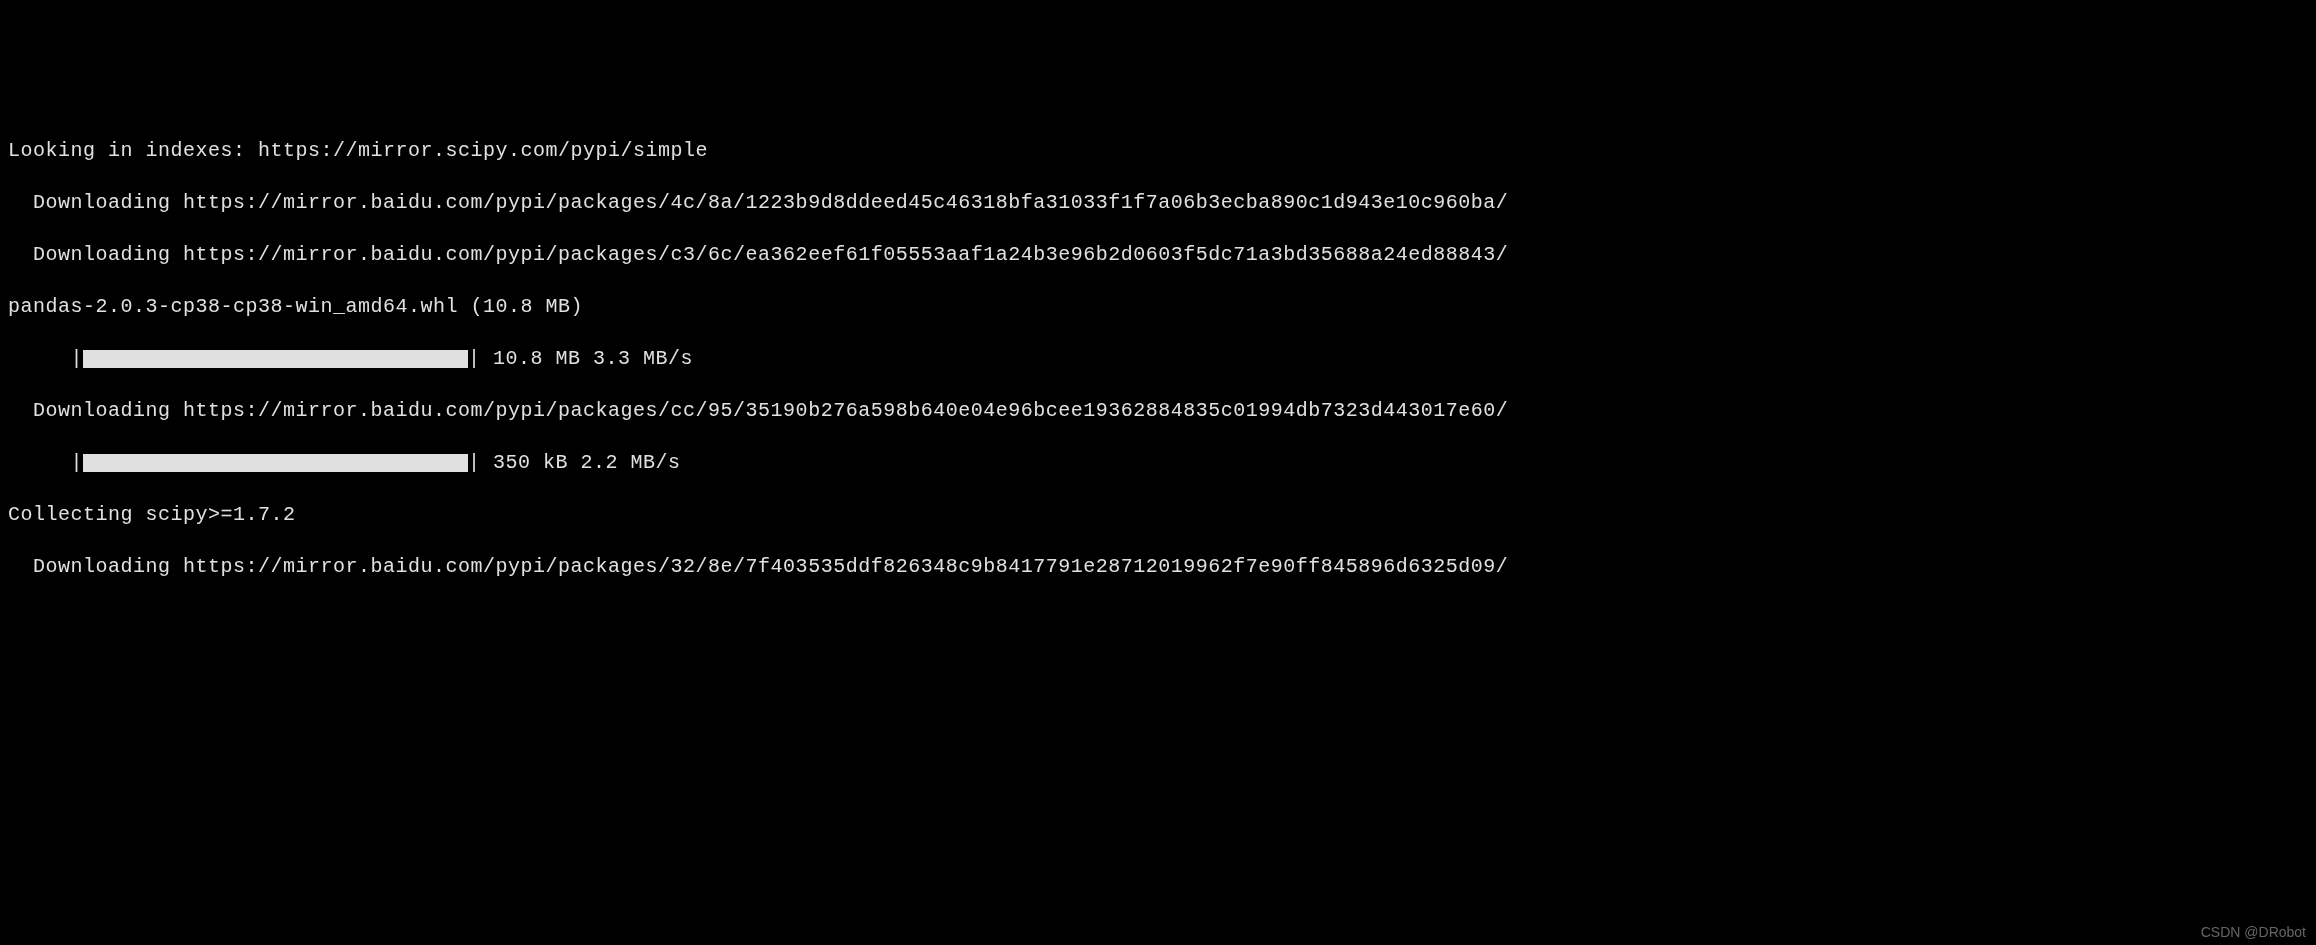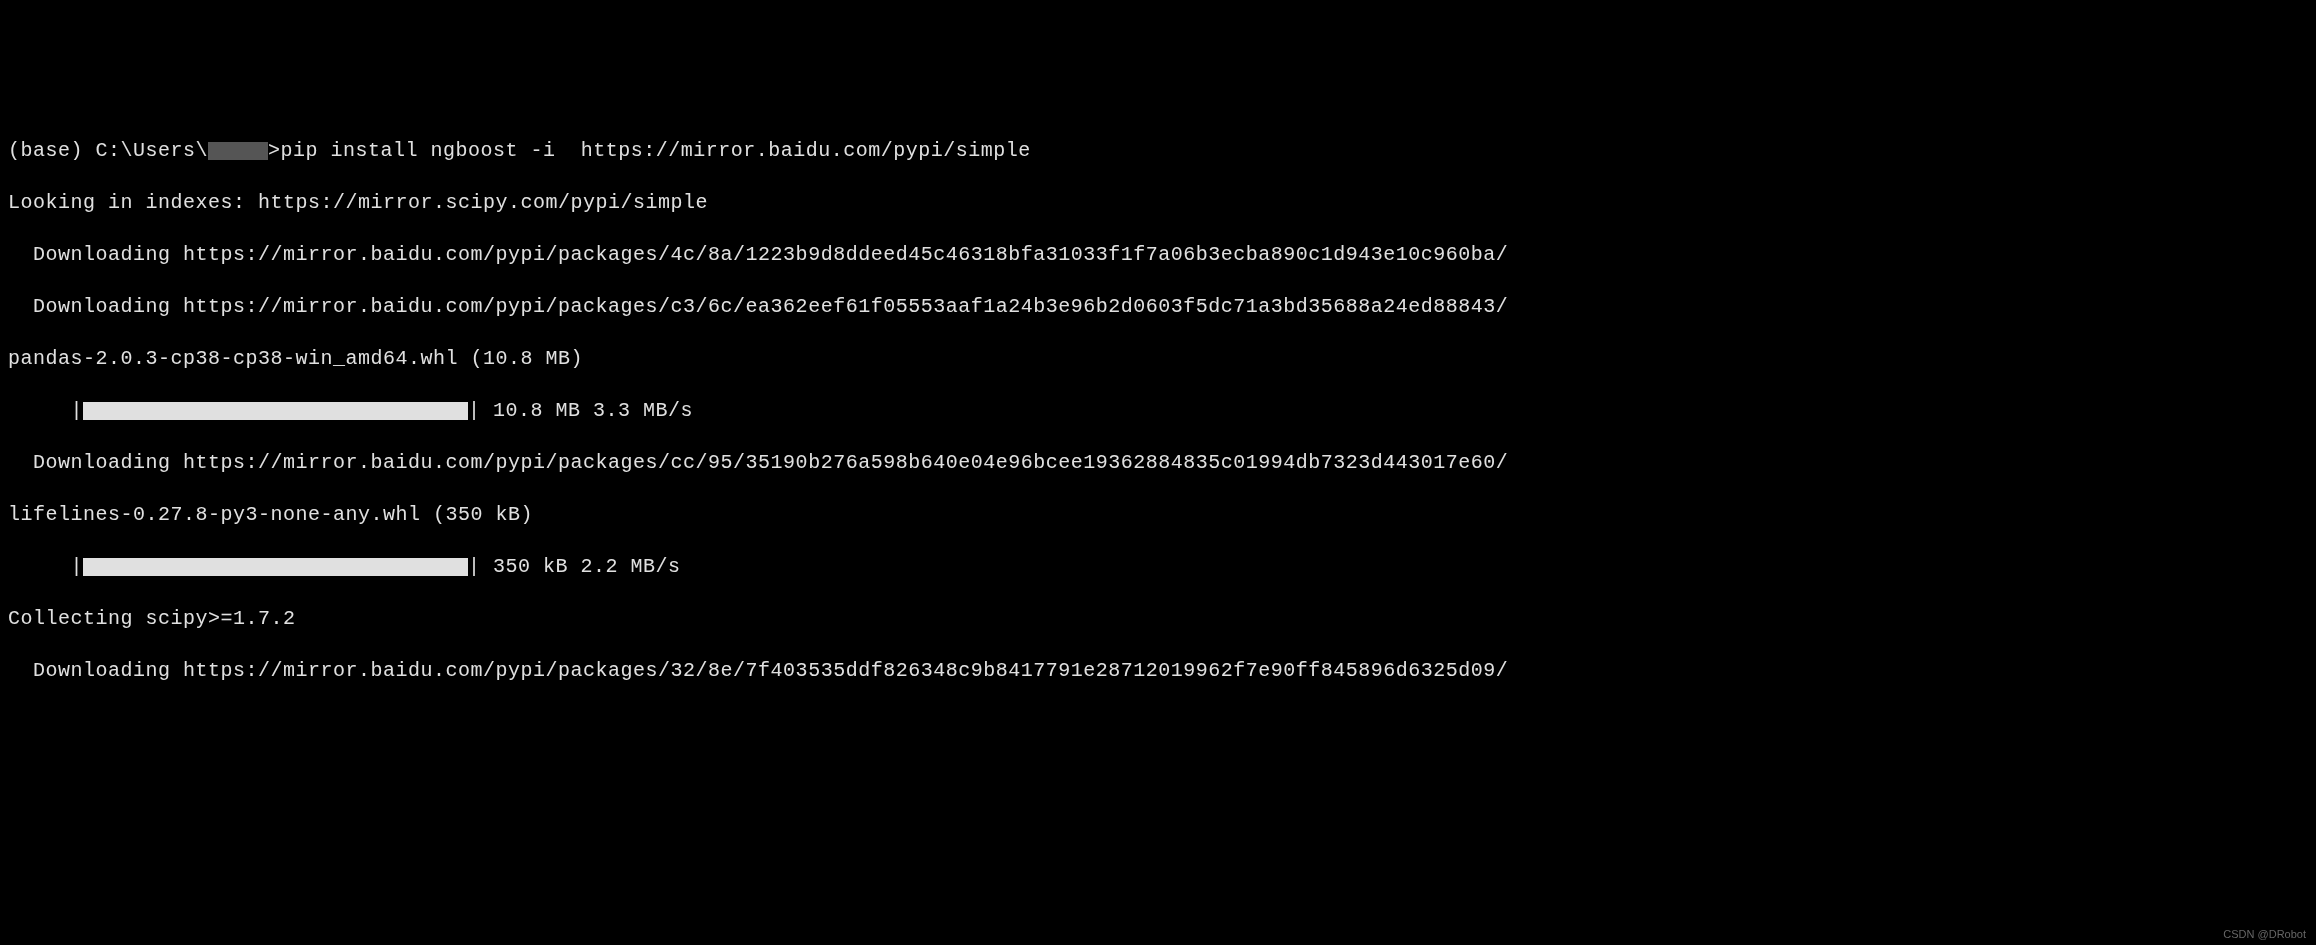--- a/index.html
+++ b/index.html
@@ -36,39 +36,37 @@
       background: #e0e0e0;
       display: inline-block;
       width: 385px;
       height: 18px;
       vertical-align: middle;
     }
     .watermark {
       position: absolute;
       bottom: 4px;
       right: 10px;
-      font-size: 11px;
+      font-size: 14px;
       color: #666666;
       font-family: Arial, sans-serif;
     }
   </style>
 </head>
 <body>
 
 
 
 <div class="terminal">
-<span class="line"><span>(base)</span> <span>C:\Users\</span><span class="redacted"></span><span>&gt;</span><span>pip install ngboost -i  https://mirror.baidu.com/pypi/simple</span></span>
 <span class="line">Looking in indexes: https://mirror.scipy.com/pypi/simple</span>
 <span class="line">  Downloading https://mirror.baidu.com/pypi/packages/4c/8a/1223b9d8ddeed45c46318bfa31033f1f7a06b3ecba890c1d943e10c960ba/</span>
 <span class="line">  Downloading https://mirror.baidu.com/pypi/packages/c3/6c/ea362eef61f05553aaf1a24b3e96b2d0603f5dc71a3bd35688a24ed88843/</span>
 <span class="line">pandas-2.0.3-cp38-cp38-win_amd64.whl (10.8 MB)</span>
 <span class="line"><span>     |</span><span class="progress-bar"></span><span>| 10.8 MB 3.3 MB/s</span></span>
 <span class="line">  Downloading https://mirror.baidu.com/pypi/packages/cc/95/35190b276a598b640e04e96bcee19362884835c01994db7323d443017e60/</span>
-<span class="line">lifelines-0.27.8-py3-none-any.whl (350 kB)</span>
 <span class="line"><span>     |</span><span class="progress-bar"></span><span>| 350 kB 2.2 MB/s</span></span>
 <span class="line">Collecting scipy&gt;=1.7.2</span>
 <span class="line">  Downloading https://mirror.baidu.com/pypi/packages/32/8e/7f403535ddf826348c9b8417791e28712019962f7e90ff845896d6325d09/</span>
 
 
 
 
 
 
 

